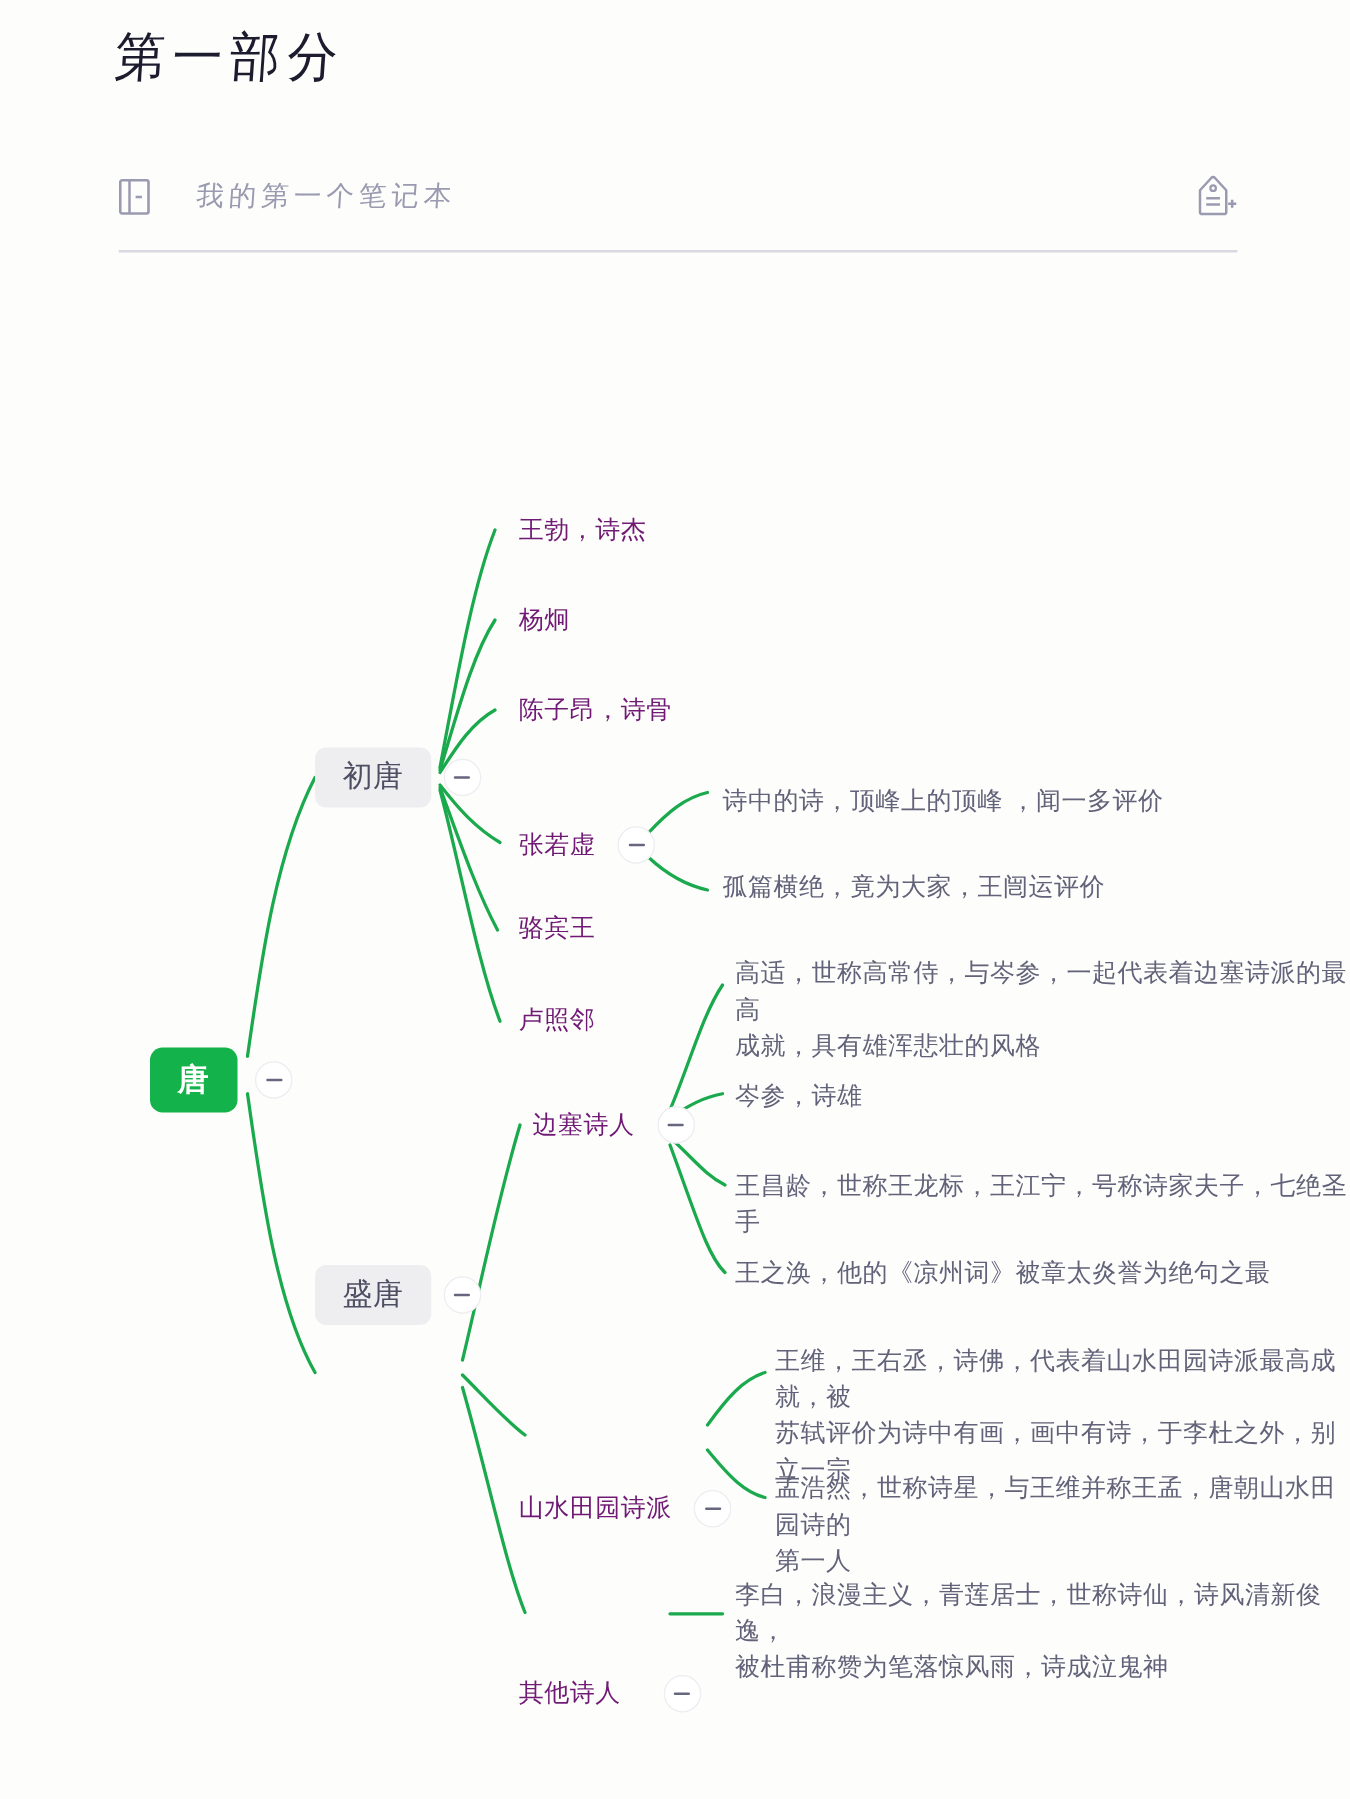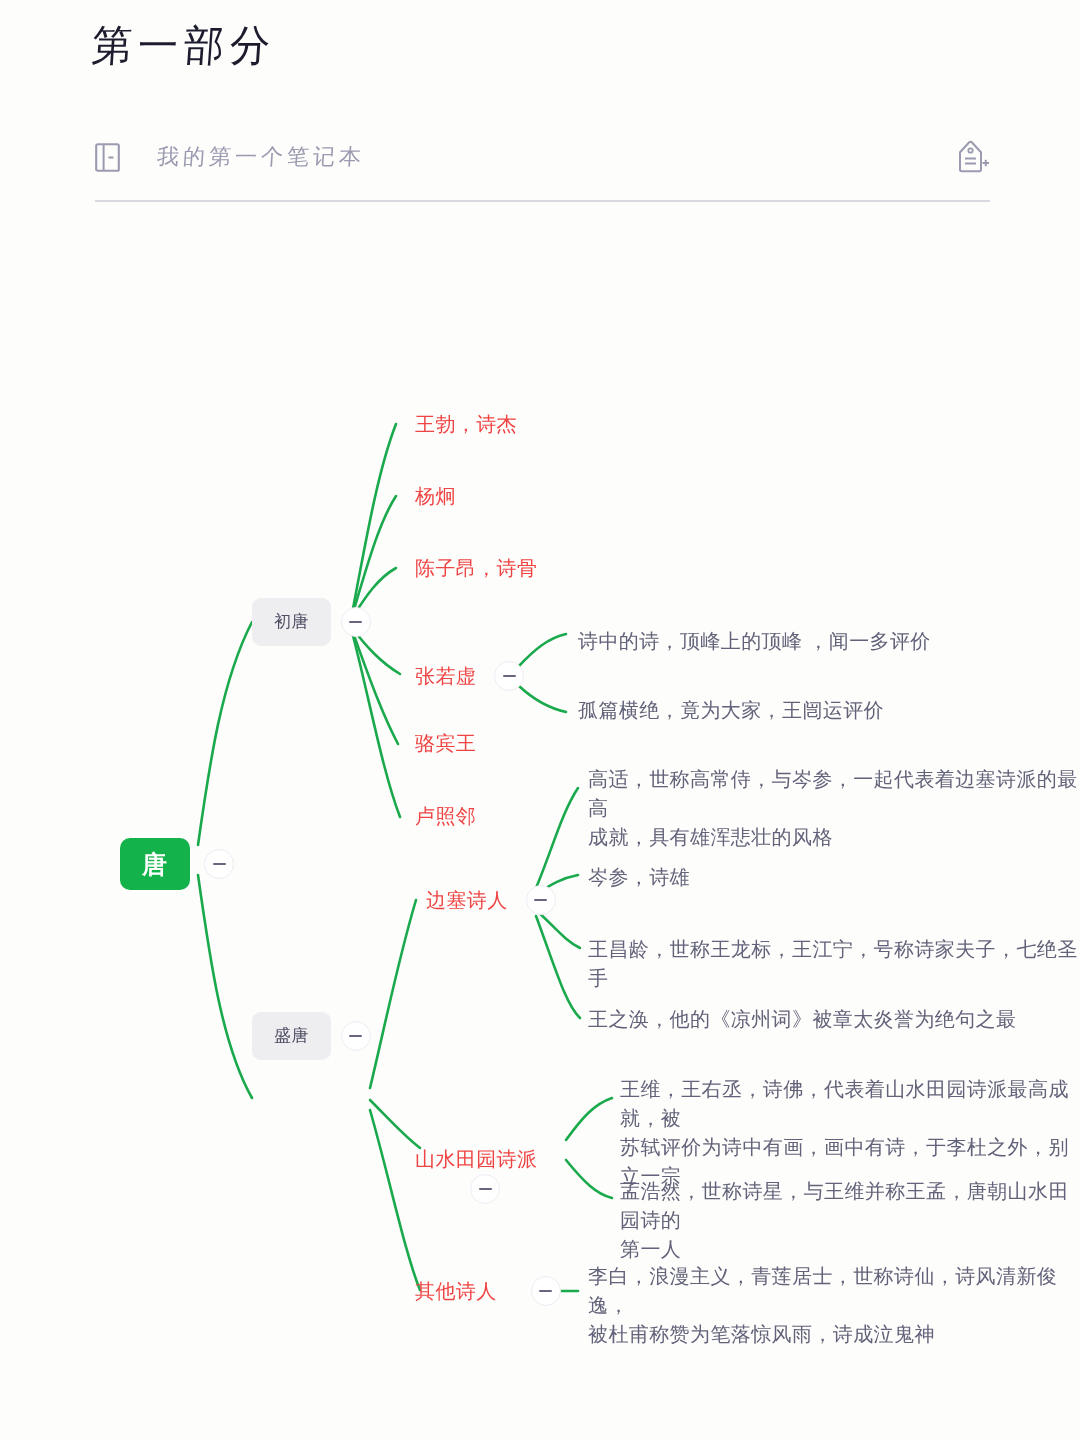--- a/index.html
+++ b/index.html
@@ -90,39 +90,39 @@
 
   .node {
     position: absolute;
     display: flex;
     align-items: center;
     white-space: pre;
   }
   .node-label {
     font-size: 20px;
     line-height: 29px;
-    color: #ef4444;
+    color: #701a75;
     letter-spacing: 0.4px;
     white-space: pre-line;
   }
 
   .node.root .node-label {
     background: #14b24a;
     color: #ffffff;
     font-size: 25px;
     font-weight: 700;
     border-radius: 10px;
     padding: 12px 22px;
     letter-spacing: 1px;
     line-height: 28px;
   }
   .node.level1 .node-label {
     background: #eeeef0;
     color: #4d4d63;
-    font-size: 17px;
+    font-size: 24px;
     font-weight: 500;
     border-radius: 9px;
     padding: 11px 22px;
     line-height: 26px;
   }
   .node.level2 .node-label,
   .node.level3 .node-label {
     background: transparent;
     padding: 0;
   }
@@ -286,38 +286,38 @@
   </div>
 
   <div class="node level3" style="left:588px; top:935px;">
     <span class="node-label">王昌龄，世称王龙标，王江宁，号称诗家夫子，七绝圣手</span>
   </div>
 
   <div class="node level3" style="left:588px; top:1005px;">
     <span class="node-label">王之涣，他的《凉州词》被章太炎誉为绝句之最</span>
   </div>
 
-  <div class="node level2" style="left:415px; top:1145px;flex-direction:column;">
+  <div class="node level2" style="left:415px; top:1192px;">
     <span class="node-label">山水田园诗派</span>
     <span class="toggle">
       <span class="minus"></span>
     </span>
   </div>
 
   <div class="node level3" style="left:620px; top:1075px;">
     <span class="node-label">王维，王右丞，诗佛，代表着山水田园诗派最高成就，被
 苏轼评价为诗中有画，画中有诗，于李杜之外，别立一宗</span>
   </div>
 
   <div class="node level3" style="left:620px; top:1177px;">
     <span class="node-label">孟浩然，世称诗星，与王维并称王孟，唐朝山水田园诗的
 第一人</span>
   </div>
 
-  <div class="node level2" style="left:415px; top:1276px;gap:16px;">
+  <div class="node level2" style="left:415px; top:1340px;gap:16px;">
     <span class="node-label">其他诗人</span>
     <span class="toggle">
       <span class="minus"></span>
     </span>
   </div>
 
   <div class="node level3" style="left:588px; top:1262px;">
     <span class="node-label">李白，浪漫主义，青莲居士，世称诗仙，诗风清新俊逸，
 被杜甫称赞为笔落惊风雨，诗成泣鬼神</span>
   </div>

